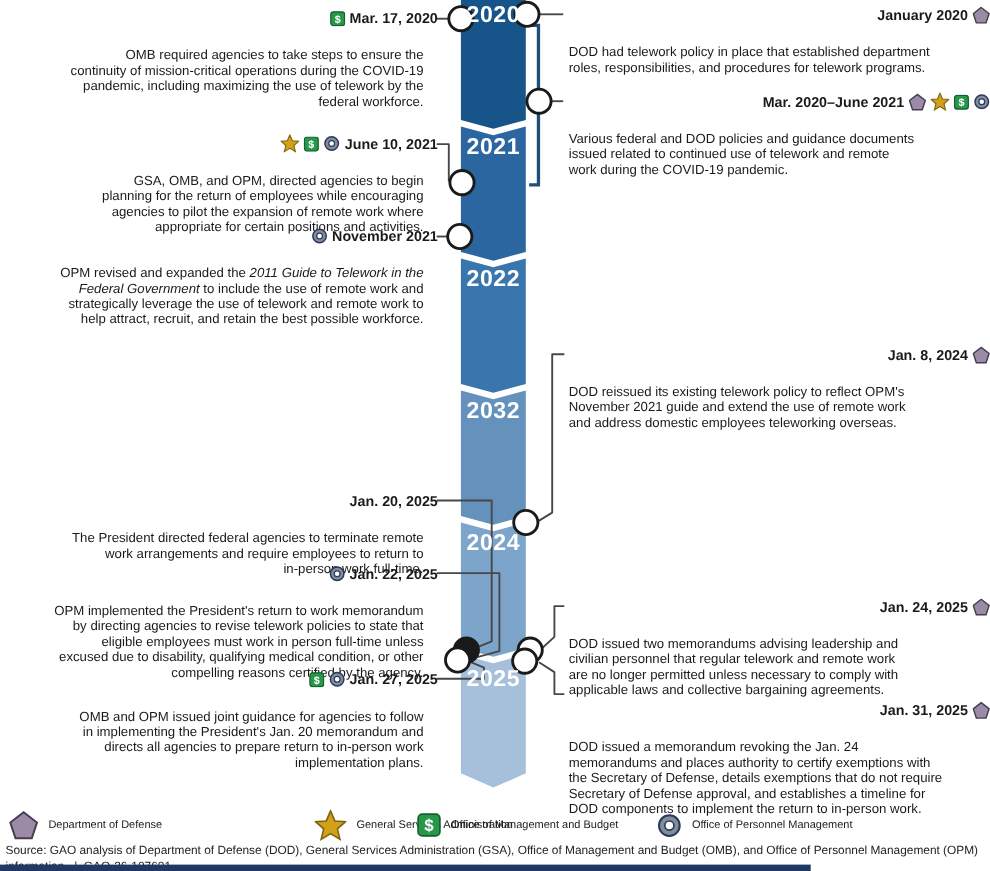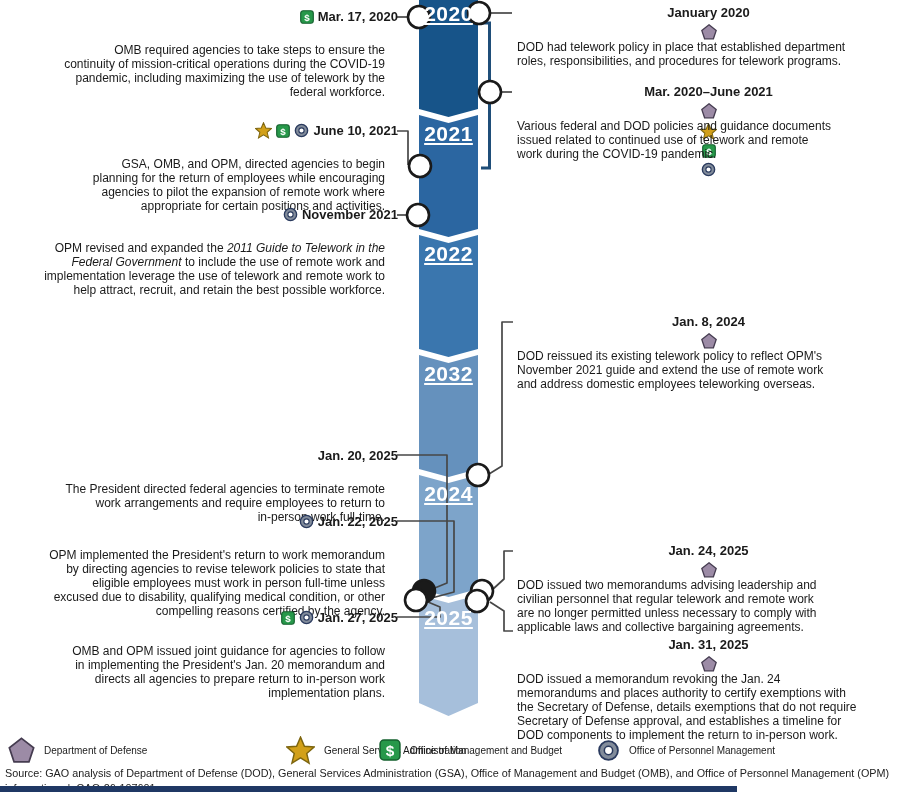--- a/index.html
+++ b/index.html
@@ -3,26 +3,26 @@
 <meta charset="utf-8">
 <style>
   html,body{margin:0;padding:0;background:#fff;}
   .canvas{
     position:relative;width:900px;height:792px;overflow:hidden;
     font-family:"Liberation Sans",sans-serif;color:#1a1a1a;background:#fff;
   }
   .art{position:absolute;left:0;top:0;}
   .yr{
     position:absolute;left:419px;width:59px;text-align:center;
-    font-size:21px;font-weight:bold;color:#ffffff;letter-spacing:0.5px;text-decoration:underline;
+    font-size:21px;font-weight:bold;color:#ffffff;letter-spacing:0.5px;
   }
   .ev{position:absolute;}
   .ev .daterow{display:flex;align-items:center;gap:4px;font-size:13px;font-weight:bold;height:17px;}
   .ev-l .daterow{justify-content:flex-end;}
-  .ev-r .daterow{justify-content:space-between;flex-direction:column;}
+  .ev-r .daterow{justify-content:flex-end;}
   .ev .body{font-size:12px;line-height:14px;white-space:pre;margin-top:18px;}
   .ev-l{text-align:right;}
   .ev-l .body{padding-right:13px;}
   .ev-r{text-align:left;}
   .ic{display:inline-flex;align-items:center;justify-content:center;flex:0 0 auto;}
   .legend{position:absolute;top:736px;left:0;width:900px;height:28px;}
   .legend-item{position:absolute;top:0;height:28px;display:flex;align-items:center;gap:9px;}
   .legend-item .lbl{font-size:10px;color:#1a1a1a;}
   .source{
     position:absolute;left:5px;top:766px;width:890px;
@@ -130,21 +130,21 @@
       <span class="ic">
           <svg width="15" height="15" viewBox="0 0 20 20">
             <circle cx="10" cy="10" r="8.2" fill="#828c9b" stroke="#2a3a5e" stroke-width="1.8"></circle>
             <circle cx="10" cy="10" r="3.5" fill="#ffffff" stroke="#2a3a5e" stroke-width="1.5"></circle>
           </svg>
         </span>
       <span>November 2021</span>
     </div>
     <div class="body"><span>OPM revised and expanded the </span><i>2011 Guide to Telework in the
 Federal Government</i><span> to include the use of remote work and
-implementation leverage the use of telework and remote work to
+strategically leverage the use of telework and remote work to
 help attract, recruit, and retain the best possible workforce.</span></div>
   </div>
 
   <div class="ev ev-l" style="top:447px;right:502px;width:392px">
     <div class="daterow">
       <span>Jan. 20, 2025</span>
     </div>
     <div class="body">The President directed federal agencies to terminate remote
 work arrangements and require employees to return to
 in-person work full-time.</div>

